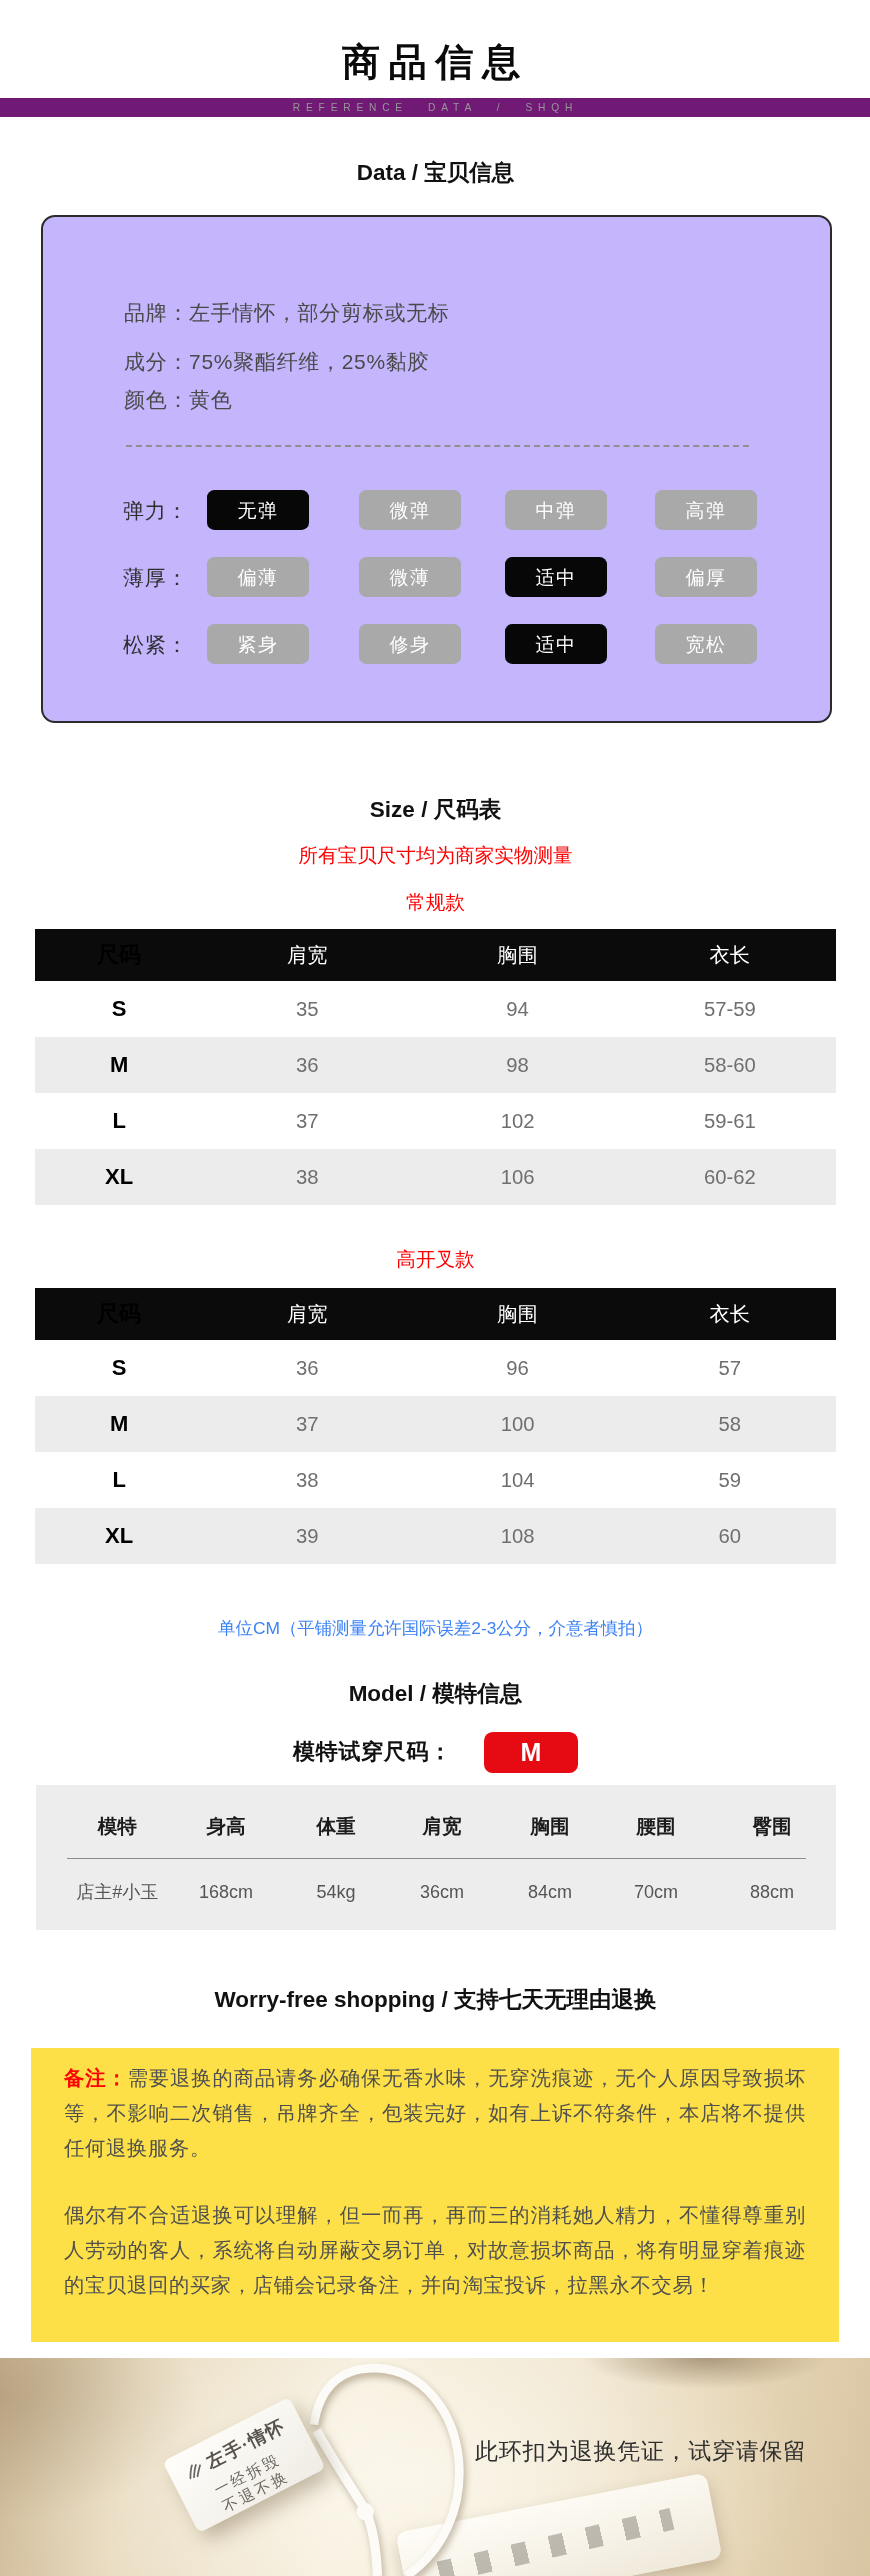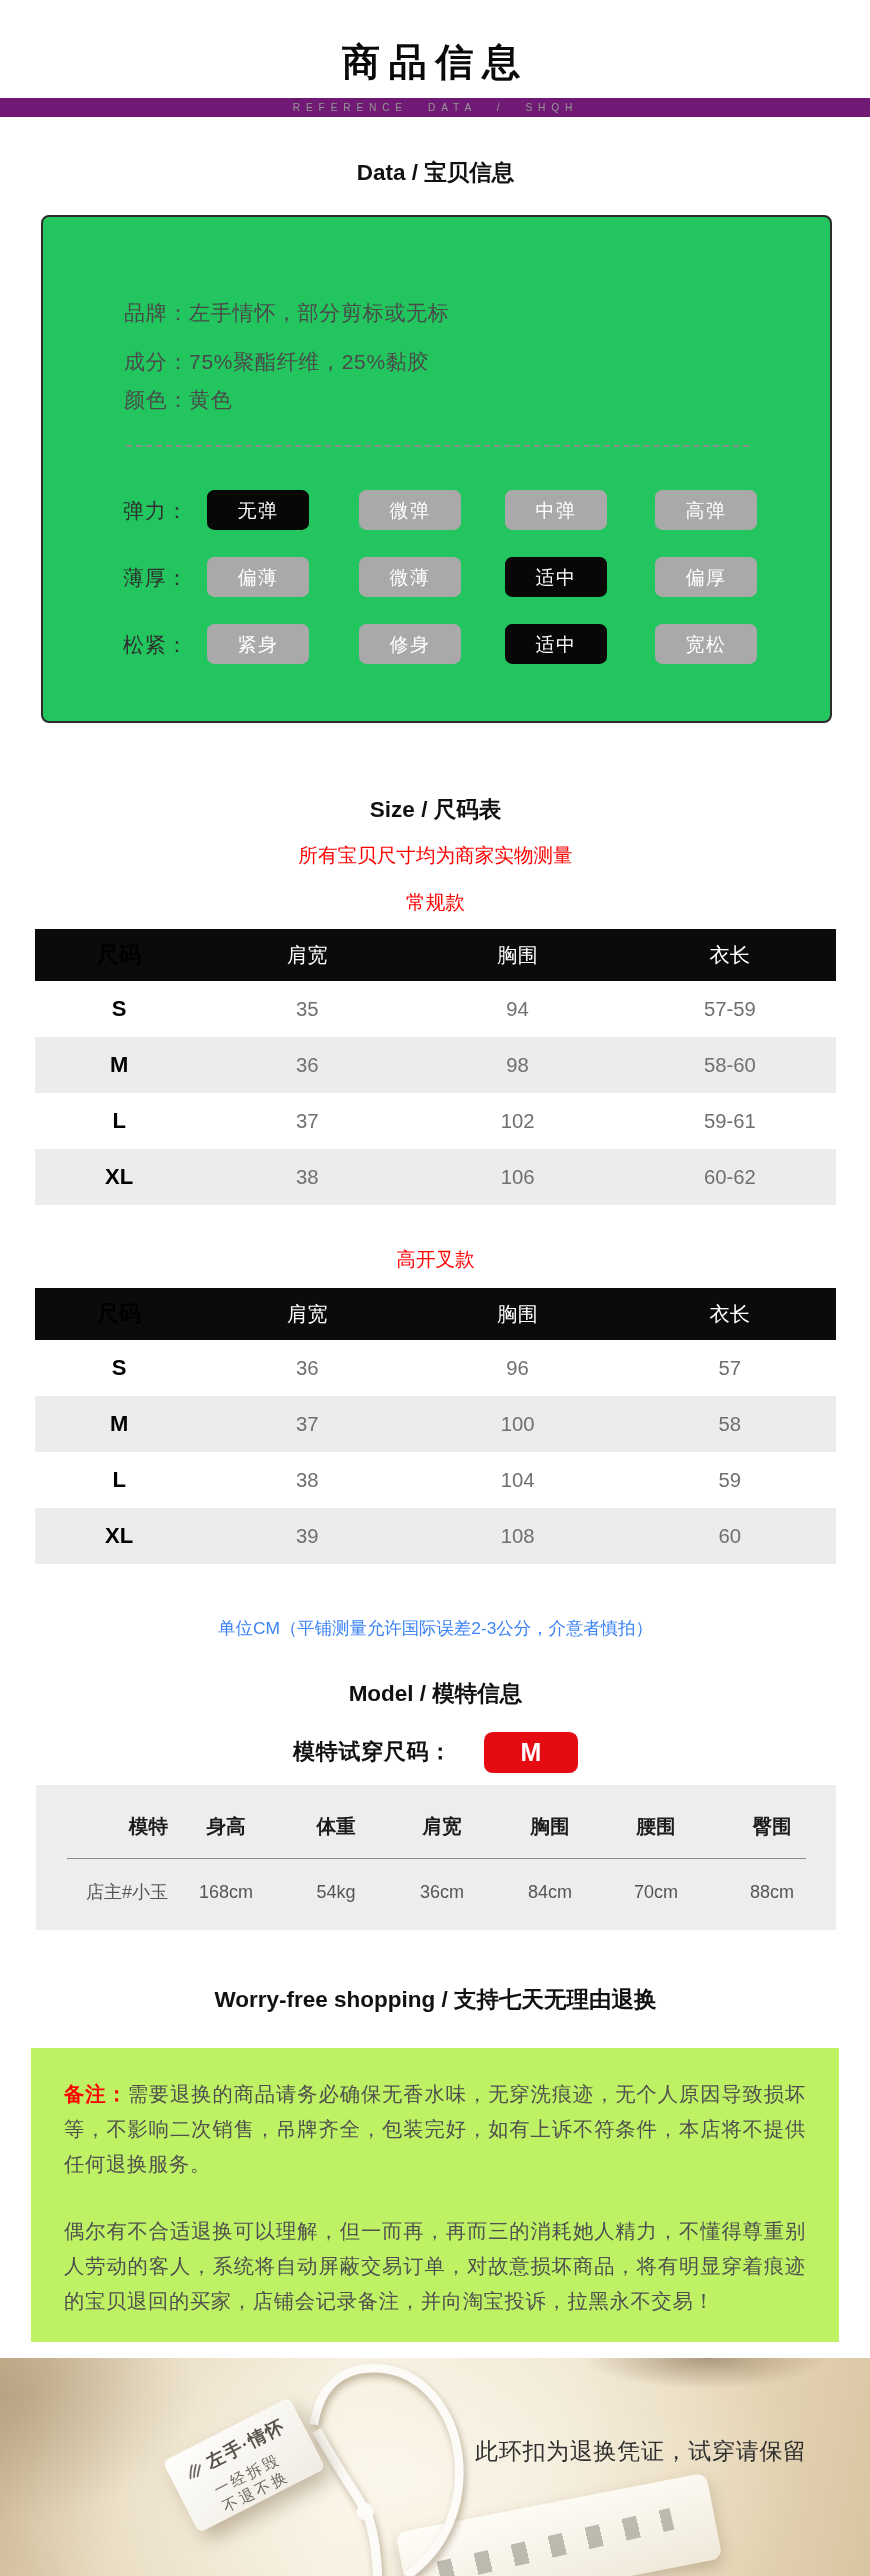--- a/index.html
+++ b/index.html
@@ -12,21 +12,21 @@
   .main-title{top:39px;font-size:38px;font-weight:900;letter-spacing:8.7px;color:#0a0a0a;line-height:46px;}
   .ref-band{top:98px;height:19px;background:#701a75;line-height:19px;
             font-size:10.2px;color:#979797;letter-spacing:5.8px;word-spacing:11.6px;}
   .sec-heading{font-size:22.5px;font-weight:700;color:#111;line-height:29px;}
   .h-data{top:158px;}
   .h-size{top:795px;}
   .h-model{top:1679px;}
   .h-service{top:1985px;}
 
   
-  .info-box{left:41px;top:215px;width:787px;height:504px;border:2.2px solid #2b2b2b;border-radius:8px;background:#22c55e;}
+  .info-box{left:41px;top:215px;width:787px;height:504px;border:2.2px solid #2b2b2b;border-radius:14px;background:#c4b5fd;}
   .info-line{position:absolute;left:81px;font-size:21px;color:#4a4a4a;line-height:26px;letter-spacing:0.7px;}
   .il0{top:83px;} .il1{top:132px;} .il2{top:170px;}
   .dash-divider{position:absolute;left:83px;top:228px;width:623px;border-top:2.2px dashed #8f8f8f;}
   .attr-row{position:absolute;left:0;width:100%;height:42px;}
   .ar0{top:273px;} .ar1{top:340px;} .ar2{top:407px;}
   .attr-label{position:absolute;left:80px;top:0;font-size:21px;color:#2e2e2e;line-height:42px;letter-spacing:0.7px;}
   .chip{position:absolute;top:0;width:102px;height:40px;border-radius:7.3px;background:#a9a9a9;
         color:#fff;font-size:19px;line-height:42px;text-align:center;letter-spacing:1.5px;cursor:pointer;}
   .chip.sel{background:#070707;}
   .c0{left:164px;} .c1{left:316px;} .c2{left:462px;} .c3{left:612px;}
@@ -50,25 +50,25 @@
   .fit-label{font-size:22px;font-weight:700;color:#111;letter-spacing:0.7px;}
   .fit-badge{width:94px;height:41px;border-radius:8.7px;background:#e60a12;color:#fff;
              font-size:25px;font-weight:700;text-align:center;line-height:41px;}
   .model-panel{left:36px;top:1785px;width:800px;height:145px;background:#ededed;}
   .mrow{display:grid;grid-template-columns:16.5% 14.5% 13% 13.5% 13.5% 13% 16%;align-items:center;}
   .m-head{position:absolute;left:0;top:25px;width:100%;height:32px;}
   .m-head > div{font-size:19.6px;font-weight:700;color:#1c1c1c;text-align:center;}
   .m-divider{position:absolute;left:30.5px;top:73px;width:739px;border-top:1.5px solid #8d8d8d;}
   .m-data{position:absolute;left:0;top:86px;width:100%;height:42px;}
   .m-data > div{font-size:18px;color:#555;text-align:center;}
-  .mrow > div:first-child{text-align:right;padding-left:30.5px;}
-
-  
-  .notes-panel{left:31px;top:2048px;width:808px;height:294px;background:#bef264;box-sizing:border-box;
-               padding:29px 33px 0 33px;}
+  .mrow > div:first-child{text-align:center;padding-left:30.5px;}
+
+  
+  .notes-panel{left:31px;top:2048px;width:808px;height:294px;background:#fde047;box-sizing:border-box;
+               padding:13px 33px 0 33px;}
   .notes-p{font-size:20.3px;line-height:35px;color:#4f4f4f;letter-spacing:0.7px;margin:0;text-align:justify;}
   .notes-p + .notes-p{margin-top:32px;}
   .note-label{color:#fe0202;font-weight:700;}
 
   
   .photo{left:0;top:2358px;width:871px;height:218px;
     background:
       radial-gradient(ellipse 174px 44px at 81% 0%, rgba(122,100,72,.55), rgba(122,100,72,0) 70%),
       radial-gradient(ellipse 305px 189px at 0% 18%, rgba(150,128,96,.40), rgba(150,128,96,0) 65%),
       radial-gradient(ellipse 581px 305px at 46% 55%, rgba(255,253,245,.65), rgba(255,253,245,0) 70%),

